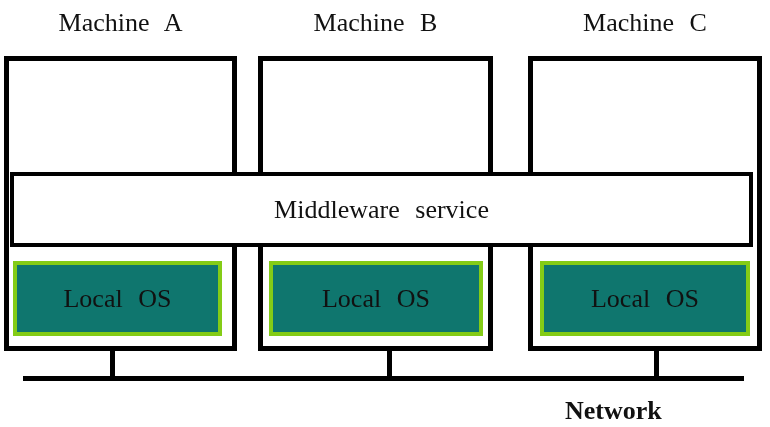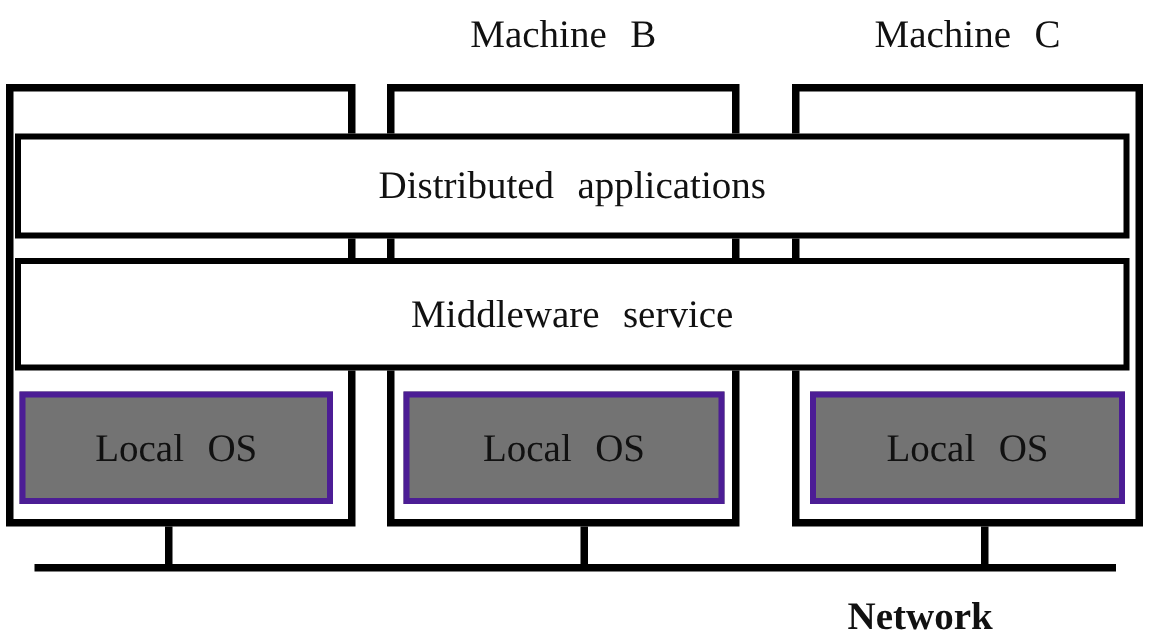--- a/index.html
+++ b/index.html
@@ -48,22 +48,22 @@
     align-items: center;
     justify-content: center;
   }
   .app-layer    { top: 89px;  height: 70px; }
   .mw-layer     { top: 172px; height: 75px; text-align: center; }
   .os-box {
     position: absolute;
     top: 261px;
     height: 75px;
     box-sizing: border-box;
-    border: 4px solid #4c1d95;
-    background: #737373;
+    border: 4px solid #84cc16;
+    background: #0f766e;
     z-index: 2;
     display: flex;
     align-items: center;
     justify-content: center;
   }
   .connector {
     position: absolute;
     top: 351px;
     width: 5px;
     height: 26px;
@@ -94,30 +94,28 @@
   .os-c { left: 540px; width: 210px; }
   .conn-a { left: 110px; }
   .conn-b { left: 387px; }
   .conn-c { left: 654px; }
 </style>
 </head>
 <body>
 
 <div class="canvas">
 
+  <div class="machine-label lbl m-a">Machine A</div>
   <div class="machine-label lbl m-c">Machine C</div>
   <div class="machine-label lbl m-b">Machine B</div>
 
   <div class="machine-box m-a"></div>
   <div class="machine-box m-b"></div>
   <div class="machine-box m-c"></div>
 
-  <div class="layer-box app-layer">
-    <span class="lbl">Distributed applications</span>
-  </div>
   <div class="layer-box mw-layer">
     <span class="lbl">Middleware service</span>
   </div>
 
   <div class="os-box os-a">
     <span class="lbl">Local OS</span>
   </div>
   <div class="os-box os-b">
     <span class="lbl">Local OS</span>
   </div>

